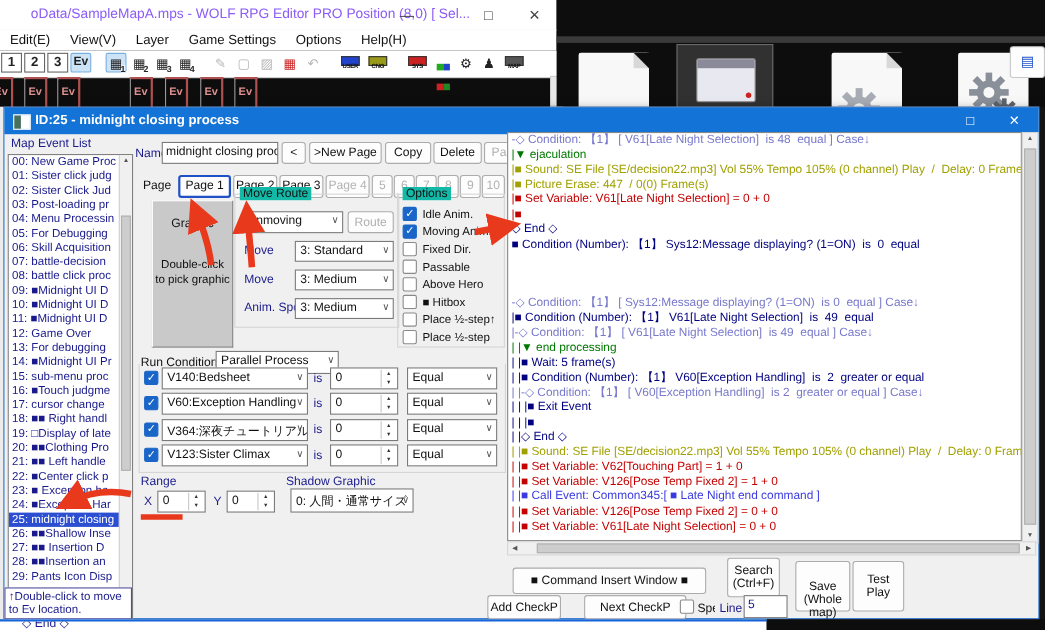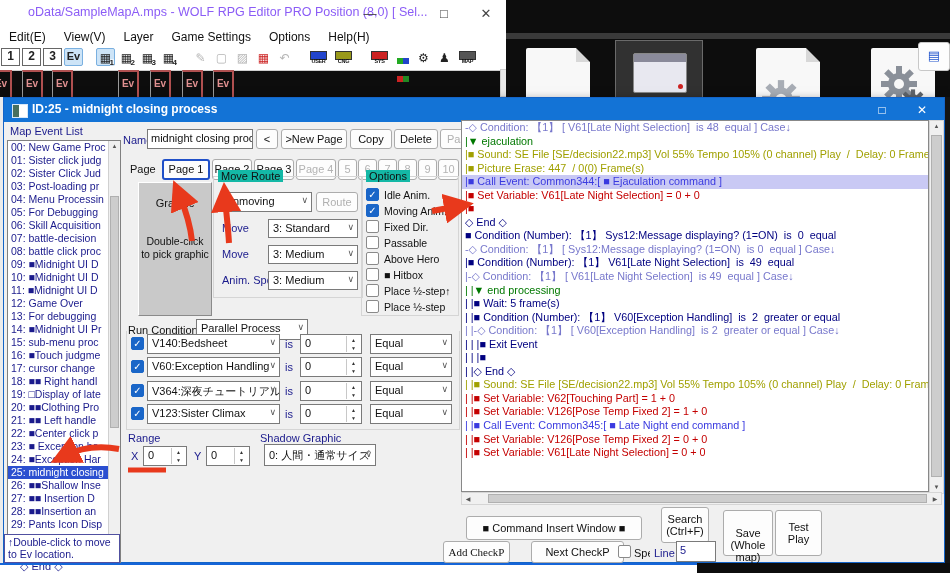--- a/index.html
+++ b/index.html
@@ -386,26 +386,25 @@
   <div class="abs navylbl" style="left:256px;top:334px;">Shadow Graphic</div>
   <div class="abs combo" style="left:260px;top:346px;width:112px;height:22px;padding-top:3px;">
     <span>0: 人間・通常サイズ</span><span class="chev" style="top:4px;">∨</span>
   </div>
 
   <div class="abs" id="cmd-box">
       <div class="cmd-line" style="color: rgb(120, 120, 204);">-◇ Condition: 【1】 [ V61[Late Night Selection]  is 48  equal ] Case↓</div>
       <div class="cmd-line" style="color: rgb(0, 120, 0);">|▼ ejaculation</div>
       <div class="cmd-line" style="color: rgb(160, 160, 0);">|■ Sound: SE File [SE/decision22.mp3] Vol 55% Tempo 105% (0 channel) Play  /  Delay: 0 Frame(s</div>
       <div class="cmd-line" style="color: rgb(160, 160, 0);">|■ Picture Erase: 447  / 0(0) Frame(s)</div>
-      <div class="cmd-line sel" style="color: rgb(58, 58, 224);">|■ Call Event: Common344:[ ■ Ejaculation command ]</div>
       <div class="cmd-line" style="color: rgb(196, 0, 0);">|■ Set Variable: V61[Late Night Selection] = 0 + 0</div>
       <div class="cmd-line" style="color: rgb(196, 0, 0);">|■</div>
       <div class="cmd-line" style="color: rgb(0, 0, 128);">◇ End ◇</div>
       <div class="cmd-line" style="color: rgb(0, 0, 128);">■ Condition (Number): 【1】 Sys12:Message displaying? (1=ON)  is  0  equal</div>
-      <div class="cmd-line" style="color: rgb(120, 120, 204);">-◇ Condition: 【1】 [ Sys12:Message displaying? (1=ON)  is 0  equal ] Case↓</div>
+      <div class="cmd-line" style="color: rgb(120, 120, 204); margin-top: 40px;">-◇ Condition: 【1】 [ Sys12:Message displaying? (1=ON)  is 0  equal ] Case↓</div>
       <div class="cmd-line" style="color: rgb(0, 0, 128);">|■ Condition (Number): 【1】 V61[Late Night Selection]  is  49  equal</div>
       <div class="cmd-line" style="color: rgb(120, 120, 204);">|-◇ Condition: 【1】 [ V61[Late Night Selection]  is 49  equal ] Case↓</div>
       <div class="cmd-line" style="color: rgb(0, 120, 0);">| |▼ end processing</div>
       <div class="cmd-line" style="color: rgb(0, 0, 128);">| |■ Wait: 5 frame(s)</div>
       <div class="cmd-line" style="color: rgb(0, 0, 128);">| |■ Condition (Number): 【1】 V60[Exception Handling]  is  2  greater or equal</div>
       <div class="cmd-line" style="color: rgb(120, 120, 204);">| |-◇ Condition: 【1】 [ V60[Exception Handling]  is 2  greater or equal ] Case↓</div>
       <div class="cmd-line" style="color: rgb(0, 0, 128);">| | |■ Exit Event</div>
       <div class="cmd-line" style="color: rgb(0, 0, 128);">| | |■</div>
       <div class="cmd-line" style="color: rgb(0, 0, 128);">| |◇ End ◇</div>
       <div class="cmd-line" style="color: rgb(160, 160, 0);">| |■ Sound: SE File [SE/decision22.mp3] Vol 55% Tempo 105% (0 channel) Play  /  Delay: 0 Frame</div>
@@ -433,21 +432,21 @@
   </div>
   <div class="abs btn" style="left:719px;top:412px;width:50px;height:46px;padding-top:16px;">
     <span class="ln">Save</span>
       <span class="ln">(Whole</span>
       <span class="ln">map)</span>
   </div>
   <div class="abs btn" style="left:771px;top:412px;width:47px;height:46px;padding-top:10px;">
     <span class="ln">Test</span>
       <span class="ln">Play</span>
   </div>
-  <div class="abs btn" style="left:439px;top:443px;width:67px;height:22px;line-height:20px;font-family:Liberation Serif, serif;">Add CheckP</div>
+  <div class="abs btn" style="left:439px;top:443px;width:67px;height:22px;line-height:20px;">Add CheckP</div>
   <div class="abs btn" style="left:527px;top:443px;width:93px;height:22px;line-height:20px;">Next CheckP</div>
   <div class="cb" style="left:614px;top:447px;"></div>
   <div class="abs blklbl" style="left:630px;top:449px;width:16px;overflow:hidden;">Spe</div>
   <div class="abs navylbl" style="left:650px;top:449px;">Line</div>
   <div class="abs txtinput" style="left:672px;top:443px;width:40px;height:21px;color:#1a1a8c;">5</div>
 </div>
 
 <div class="abs" id="left-strip"></div>
 <div class="abs" id="right-strip"></div>
 <div class="abs" id="bottom-strip-left">

